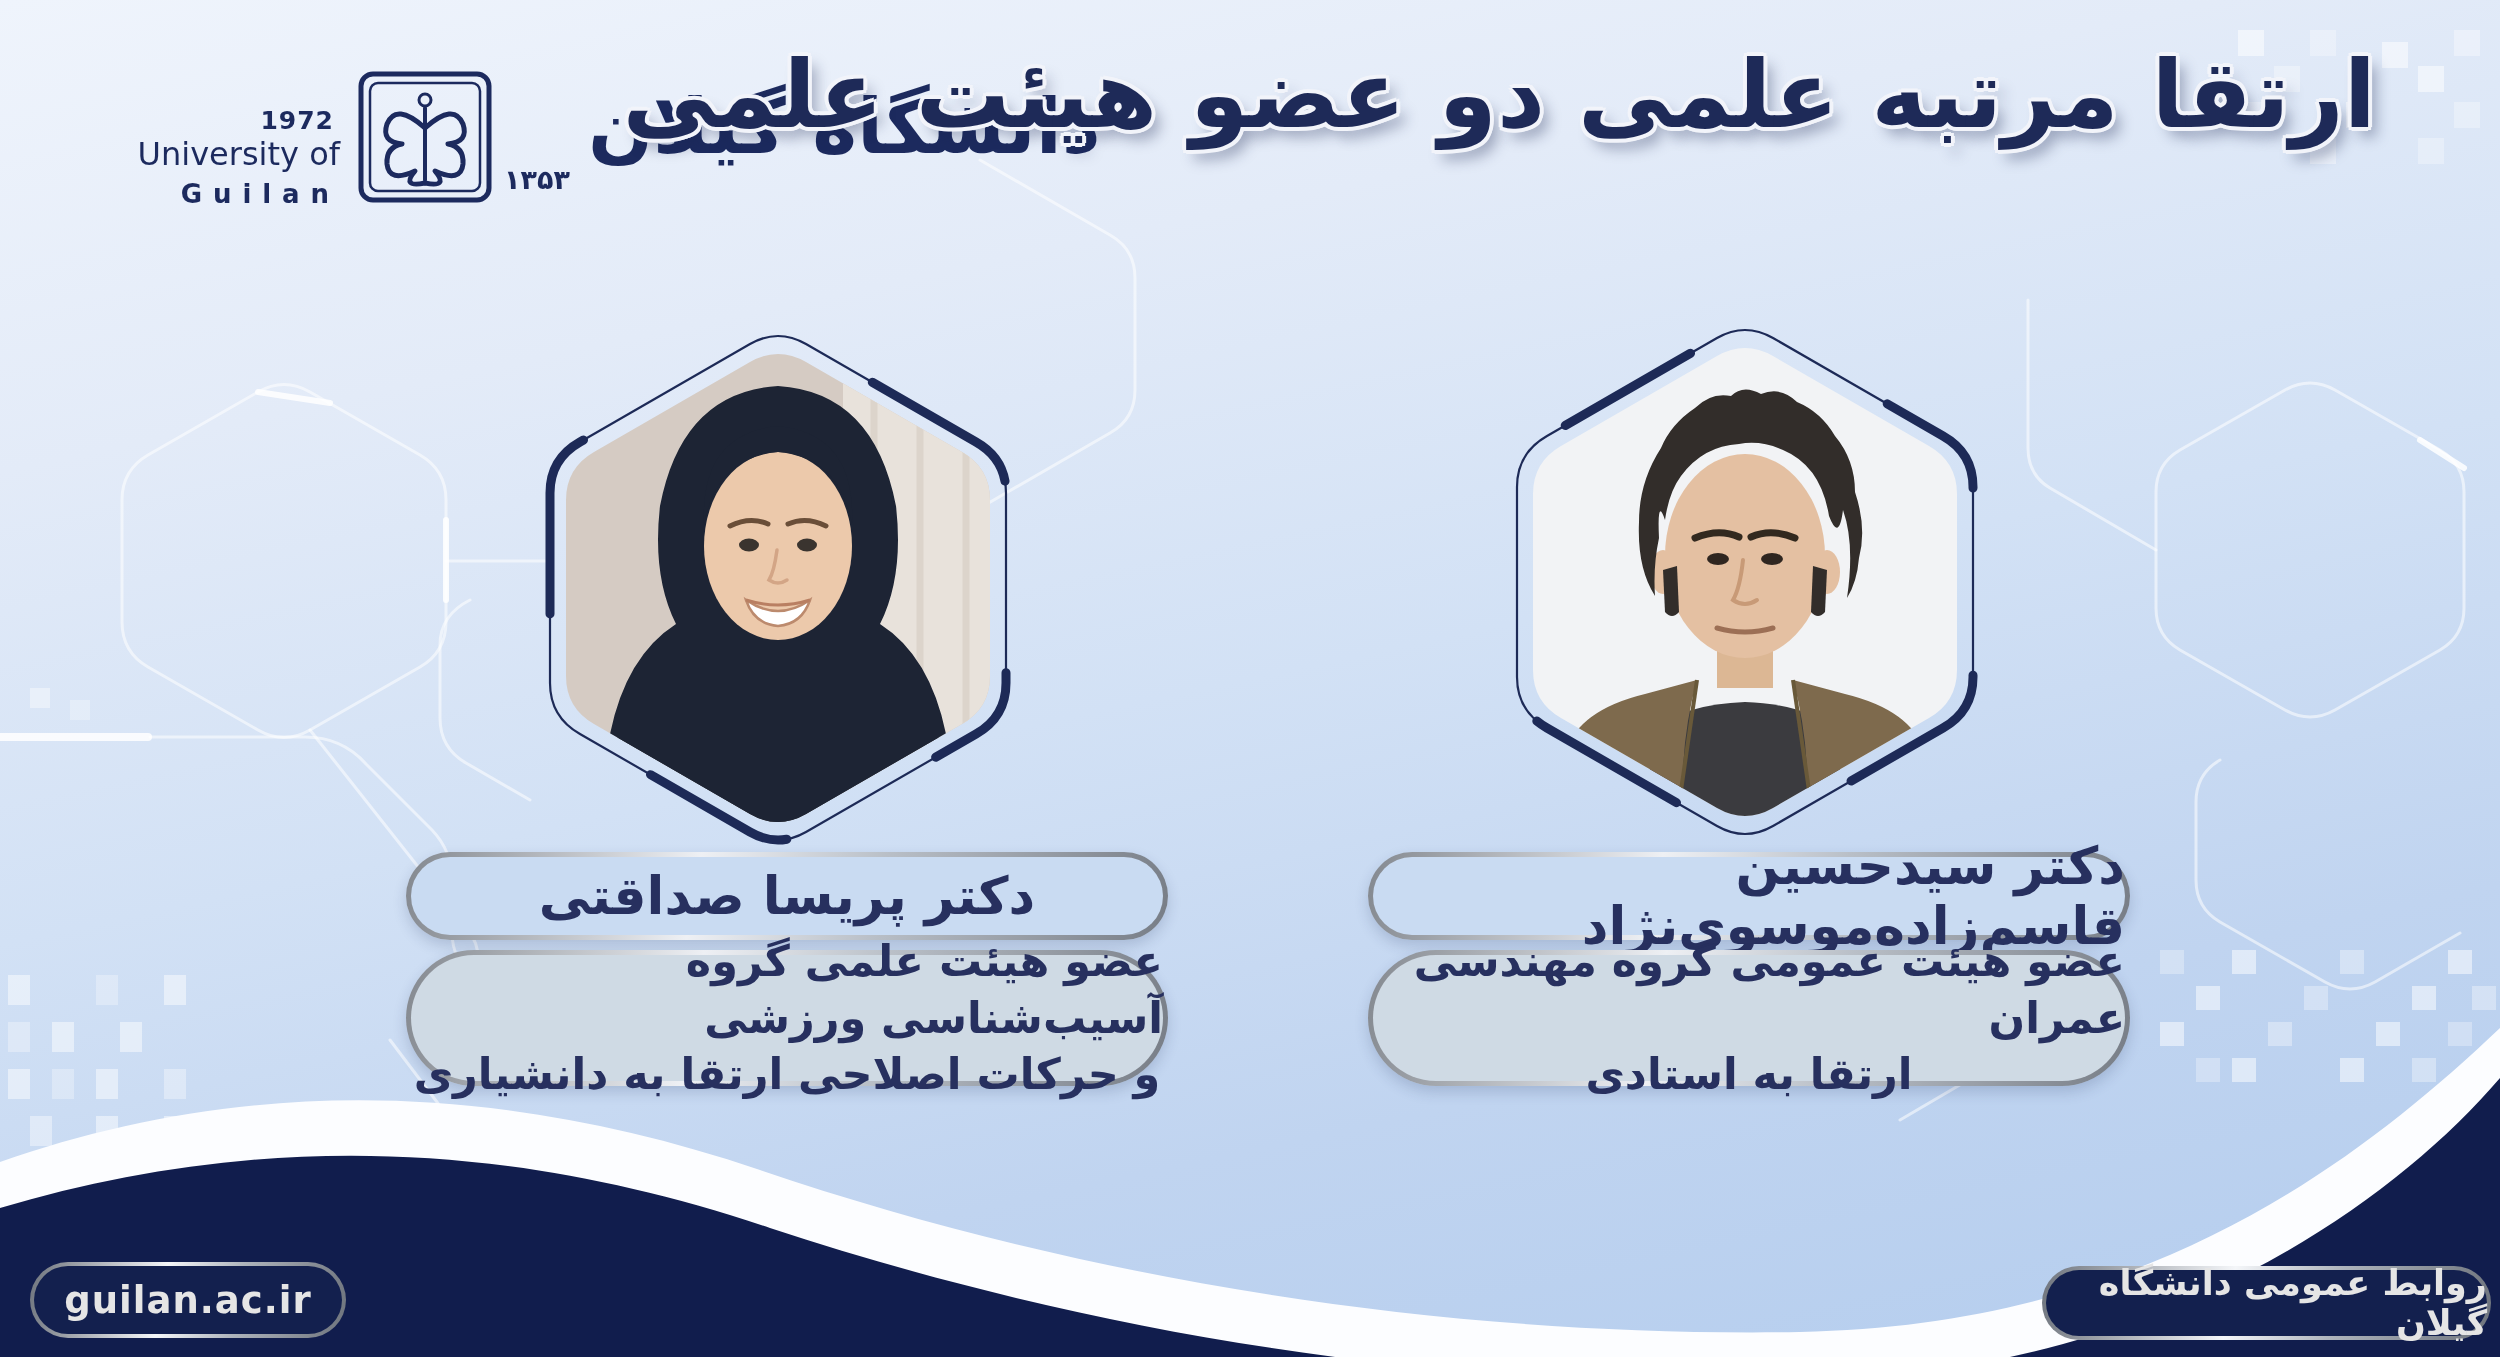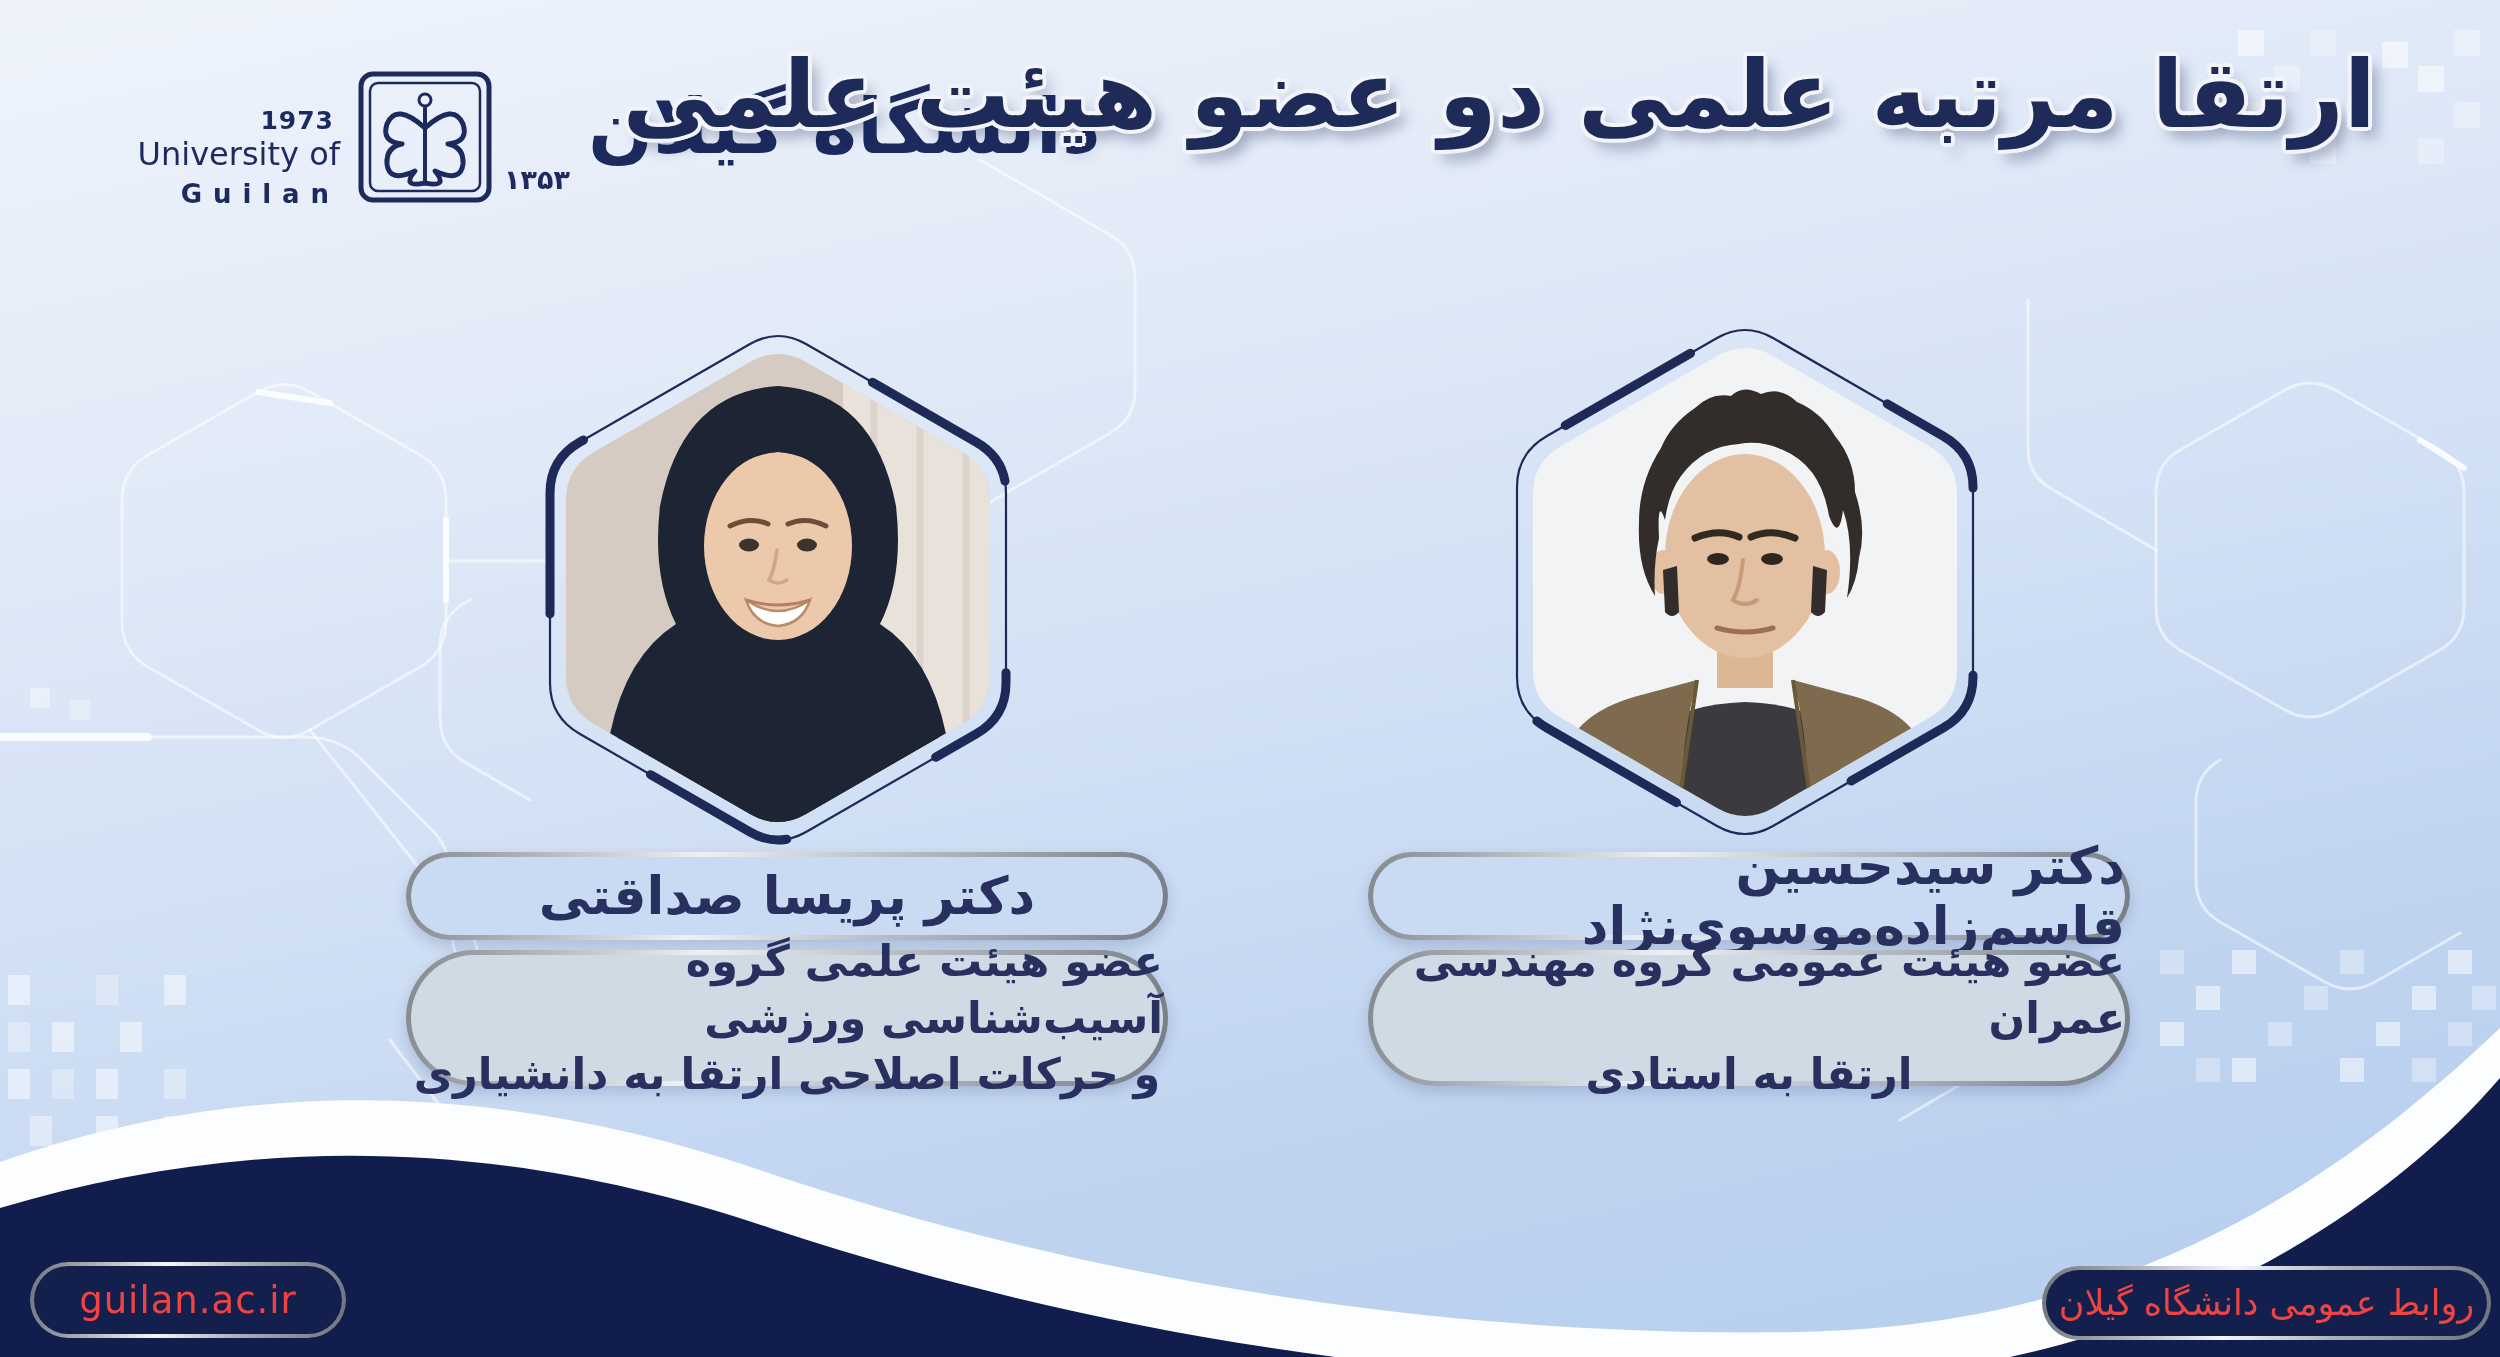--- a/index.html
+++ b/index.html
@@ -50,21 +50,21 @@
   .name-pill.left,.desc-pill.left{left:406px;width:762px;}
   .name-pill.right,.desc-pill.right{left:1368px;width:762px;}
   .name-pill.left,.name-pill.right{top:844px;}
   .desc-pill.left,.desc-pill.right{top:942px;}
   .pill,.name-pill,.desc-pill{box-sizing:border-box;}
 
   
   .badge{position:absolute;border-radius:44px;padding:4px;
     background:linear-gradient(100deg,#6e747d 0%,#f4f6f9 42%,#aeb4bc 65%,#6e747d 100%);}
   .badge-inner{width:100%;height:100%;border-radius:40px;background:#13204e;display:flex;
-    align-items:center;justify-content:center;color:#ef4444;font-weight:normal;box-sizing:border-box;}
+    align-items:center;justify-content:center;color:#e5e5e5;font-weight:bold;box-sizing:border-box;}
   .badge-left{left:30px;top:1262px;width:308px;height:68px;}
   .badge-left .badge-inner{font-size:37px;letter-spacing:1px;}
   .badge-right{left:2042px;top:1266px;width:441px;height:66px;}
   .badge-right .badge-inner{font-size:35px;}
 </style>
 </head>
 <body>
 
 <div class="stage">
 
@@ -139,21 +139,21 @@
         <rect x="2412" y="1058" width="24" height="24" fill="rgba(255,255,255,0.35)"></rect>
     </g>
     <g fill="rgba(255,255,255,0.4)">
       <rect x="30" y="688" width="20" height="20"></rect>
         <rect x="70" y="700" width="20" height="20" fill="rgba(255,255,255,0.28)"></rect>
     </g>
   </svg>
 
   <header class="logo">
     <div class="logo-en">
-      <div class="logo-year">1973</div>
+      <div class="logo-year">1972</div>
       <div class="logo-uni">University of</div>
       <div class="logo-guilan">Guilan</div>
     </div>
     <svg class="emblem" width="138" height="134" viewBox="0 0 138 134">
       <g fill="none" stroke="#1c2a5e" stroke-linecap="round" stroke-linejoin="round">
         <rect x="5" y="4" width="128" height="126" rx="12" stroke-width="5"></rect>
         <rect x="14" y="13" width="110" height="108" rx="8" stroke-width="2.5"></rect>
         <circle cx="69" cy="30" r="6" stroke-width="3"></circle>
         <path d="M69,38 V110" stroke-width="4"></path>
         <path d="M69,58 Q40,32 31,54 Q25,72 46,74 Q30,77 31,94 Q33,113 59,101 Q45,118 69,113" stroke-width="5"></path>

